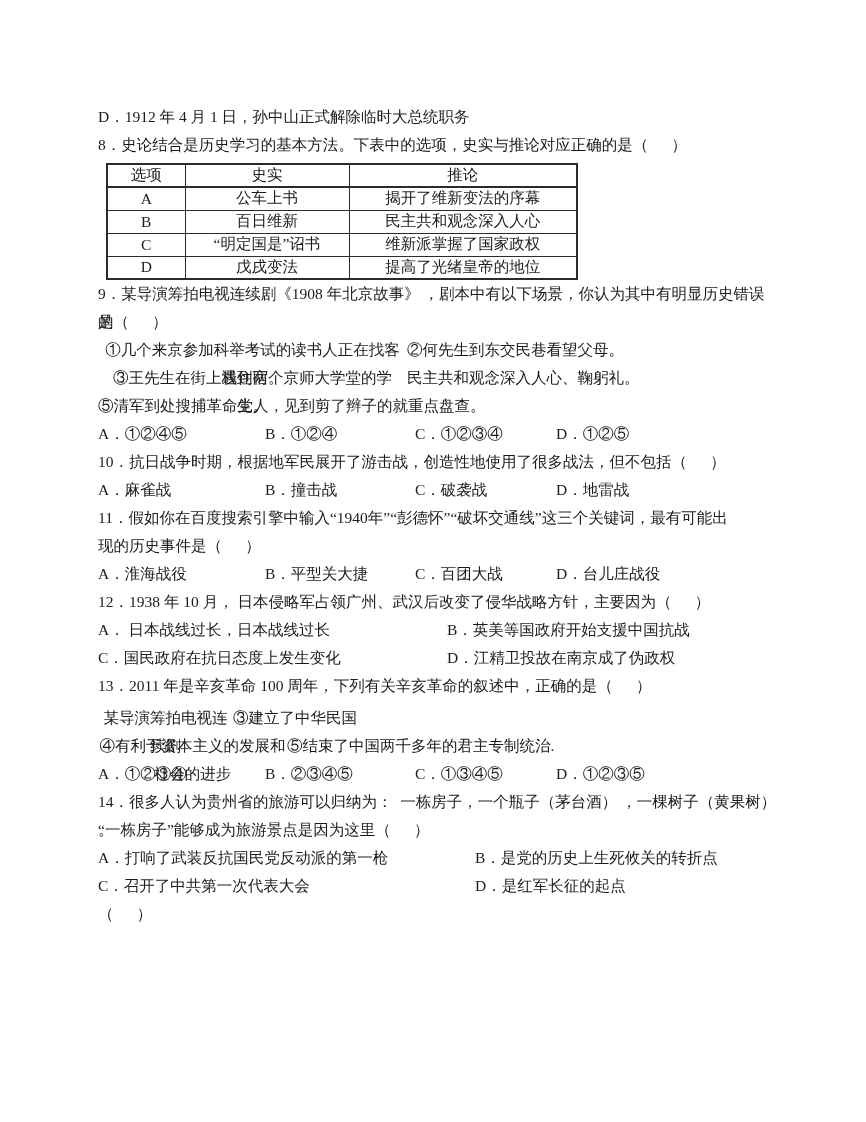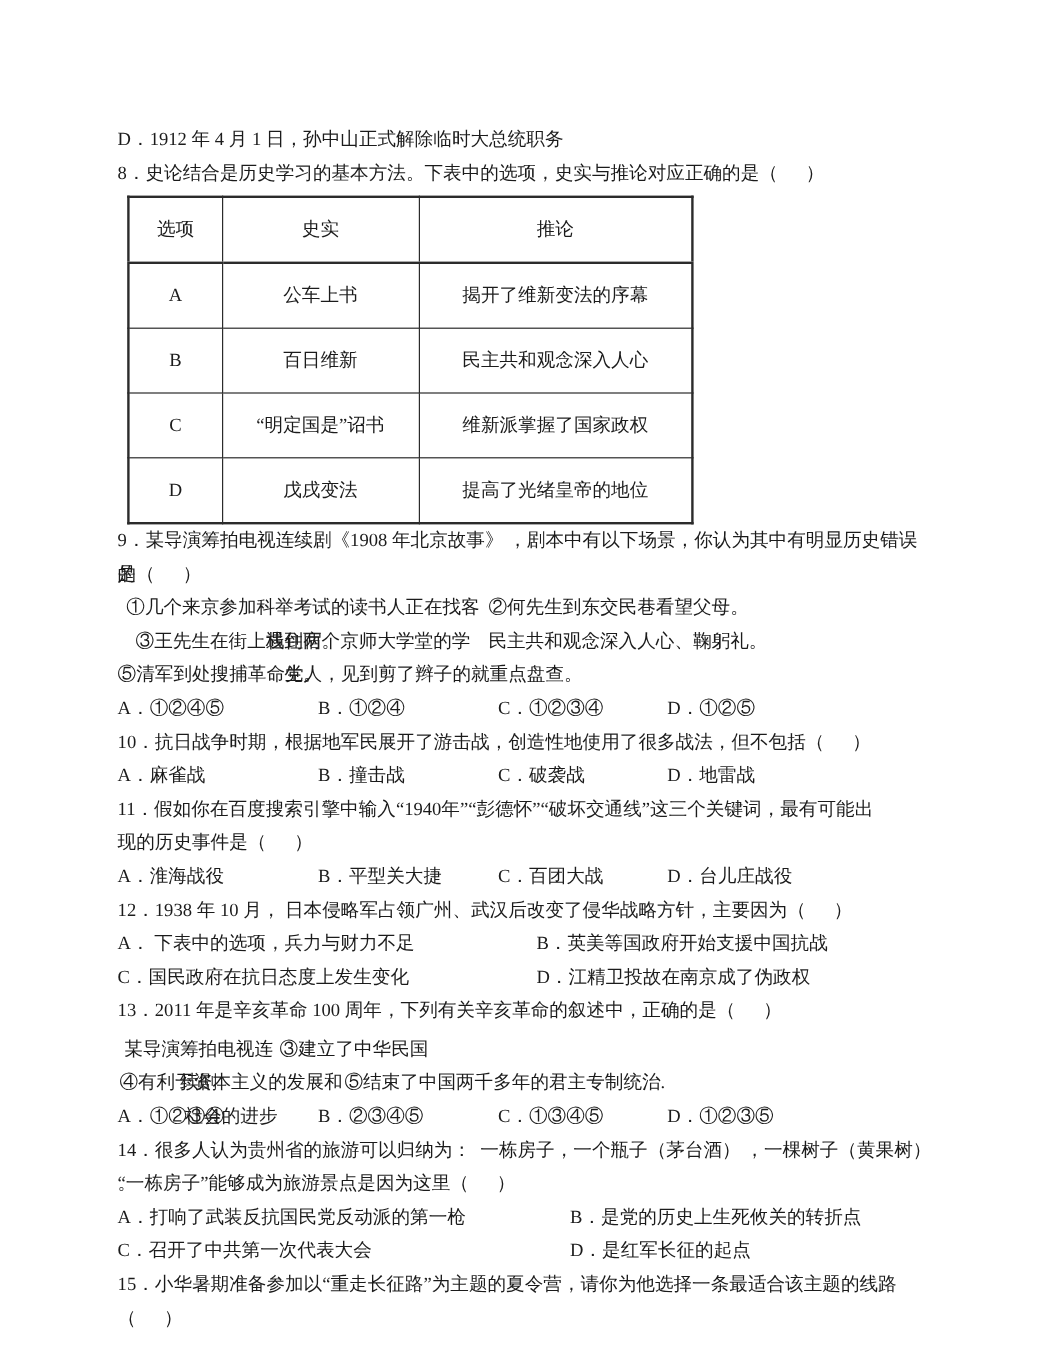--- a/index.html
+++ b/index.html
@@ -46,21 +46,21 @@
     margin: 4px 0 0 8px;
     border: 2px solid #2b2b2b;
   }
   table.qtable th, table.qtable td {
     border: 1px solid #2b2b2b;
     height: 23px;
     text-align: center;
     vertical-align: middle;
     font-weight: normal;
     font-size: 15.5px;
-    padding: 16px;
+    padding: 0;
     white-space: pre-wrap;
   }
   table.qtable thead th { border-bottom: 2px solid #2b2b2b; }
   table.qtable .c-option { width: 78px; }
   table.qtable .c-fact { width: 164px; }
   table.qtable .c-inference { width: 228px; }
 </style>
 </head>
 <body>
 
@@ -143,21 +143,21 @@
     <span class="o1">A．淮海战役</span>
     <span class="o2">B．平型关大捷</span>
     <span class="o3">C．百团大战</span>
     <span class="o4">D．台儿庄战役</span>
   </div>
 </div>
 
 <div>
   <div class="line mt2">12．1938 年 10 月， 日本侵略军占领广州、武汉后改变了侵华战略方针，主要因为（      ）</div>
   <div class="line opts2 w348">
-    <span>A． 下表中的选项，兵力与财力不足</span>
+    <span>A． 日本战线过长，日本战线过长</span>
     <span>B．英美等国政府开始支援中国抗战</span>
   </div>
   <div class="line opts2 w348 mt2">
     <span>C．国民政府在抗日态度上发生变化</span>
     <span>D．江精卫投故在南京成了伪政权</span>
   </div>
 </div>
 
 <div>
   <div class="line mt2">13．2011 年是辛亥革命 100 周年，下列有关辛亥革命的叙述中，正确的是（      ）</div>
@@ -184,15 +184,14 @@
     <span>A．打响了武装反抗国民党反动派的第一枪</span>
     <span>B．是党的历史上生死攸关的转折点</span>
   </div>
   <div class="line opts2 w377 mt2">
     <span>C．召开了中共第一次代表大会</span>
     <span>D．是红军长征的起点</span>
   </div>
 </div>
 
 <div>
-  <div class="line">15．小华暑期准备参加以“重走长征路”为主题的夏令营，请你为他选择一条最适合该主题的线路</div>
   <div class="line">（      ）</div>
 </div>
 
 </body></html>

